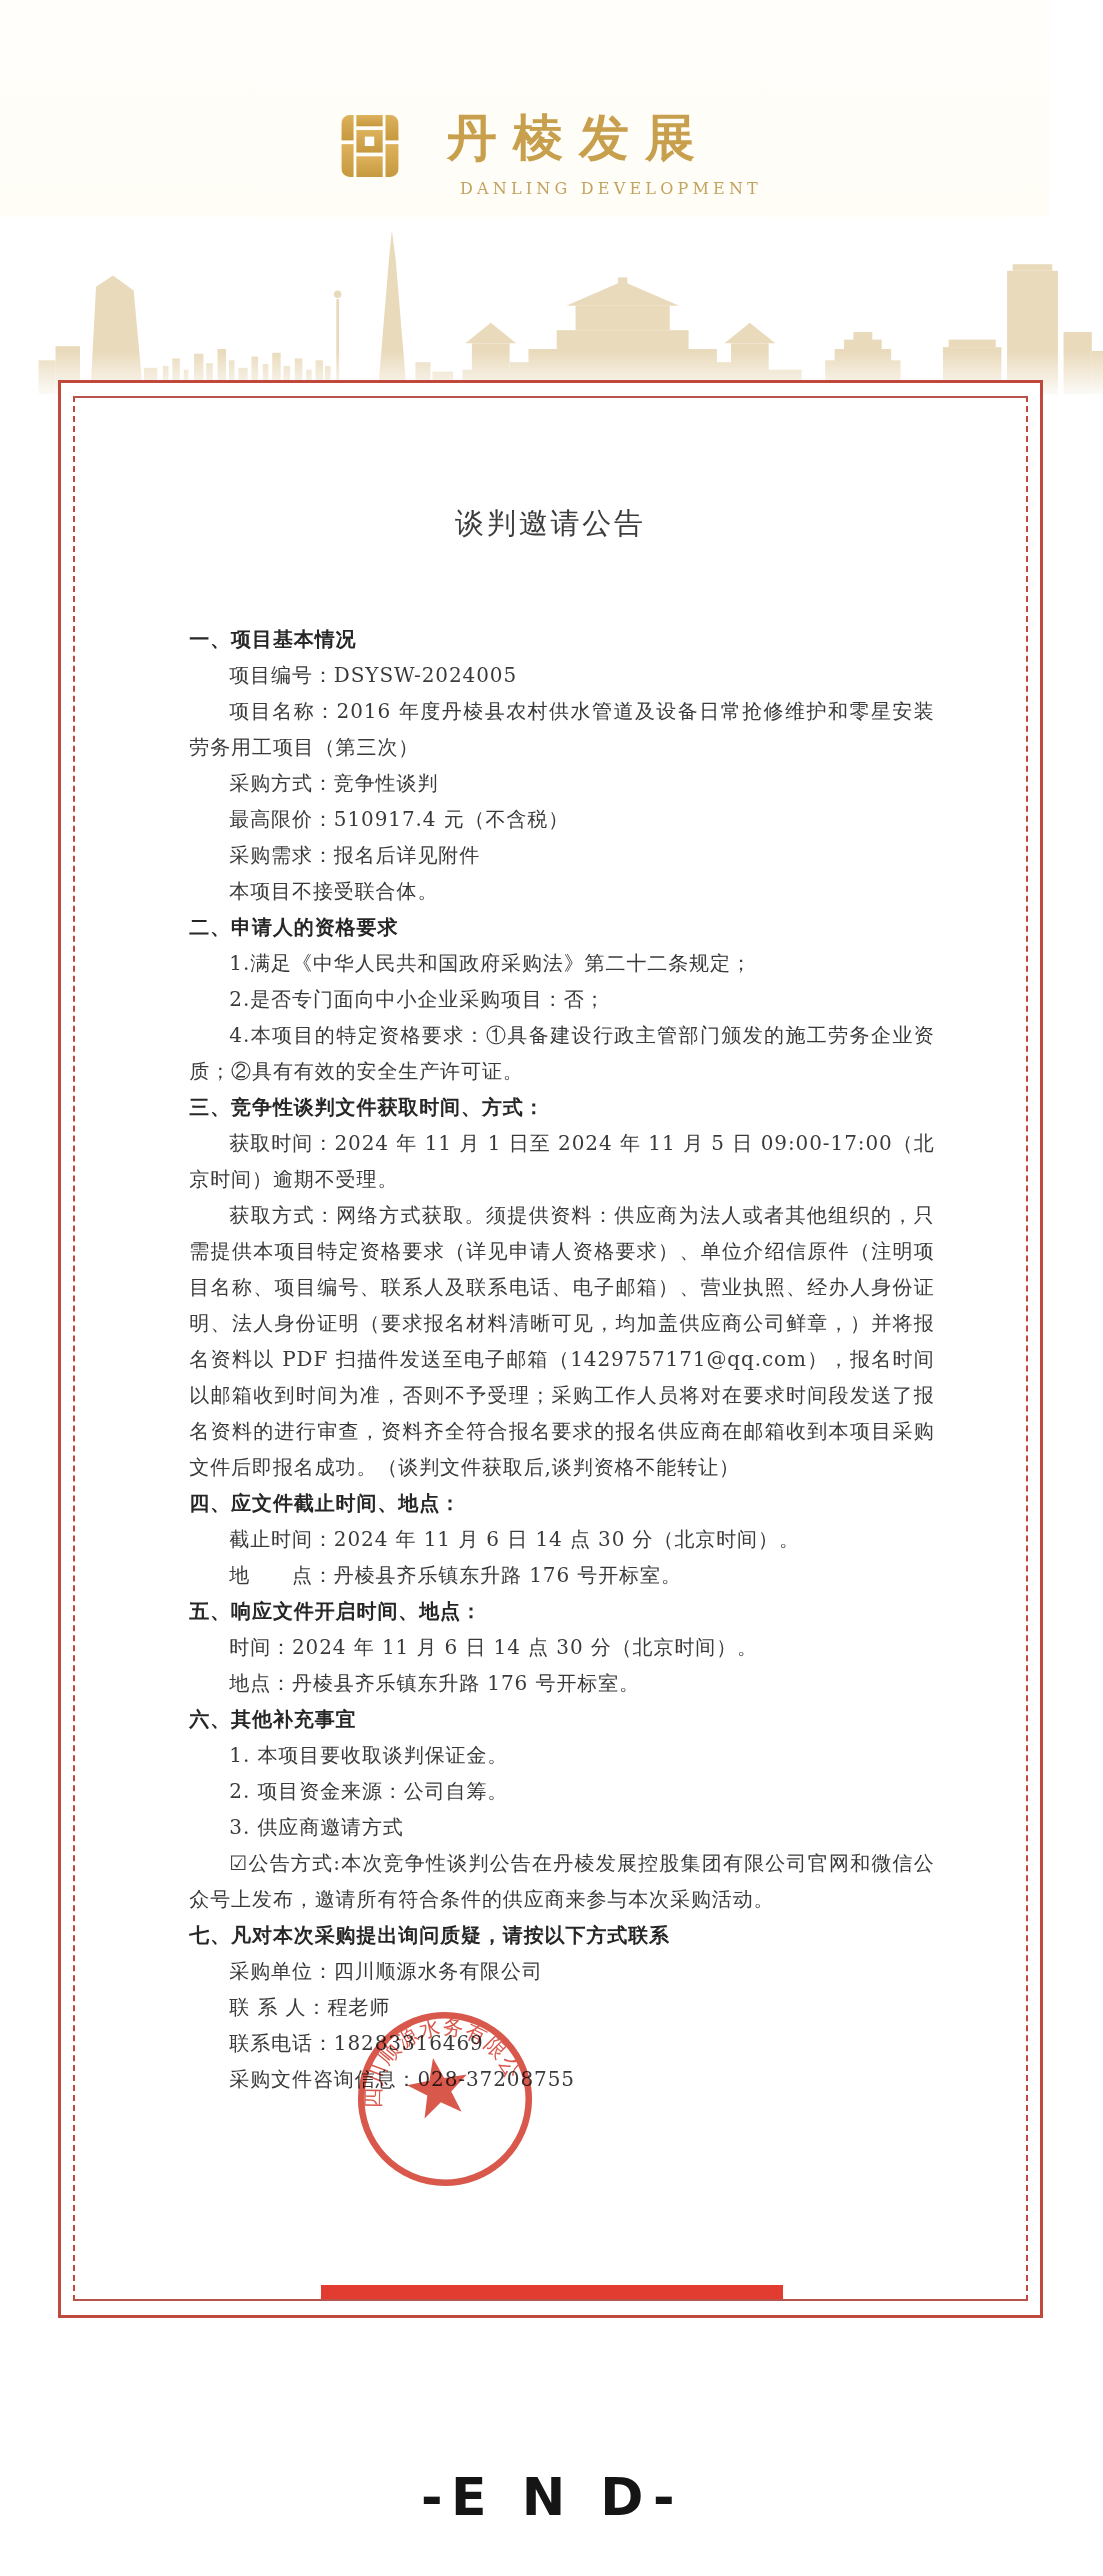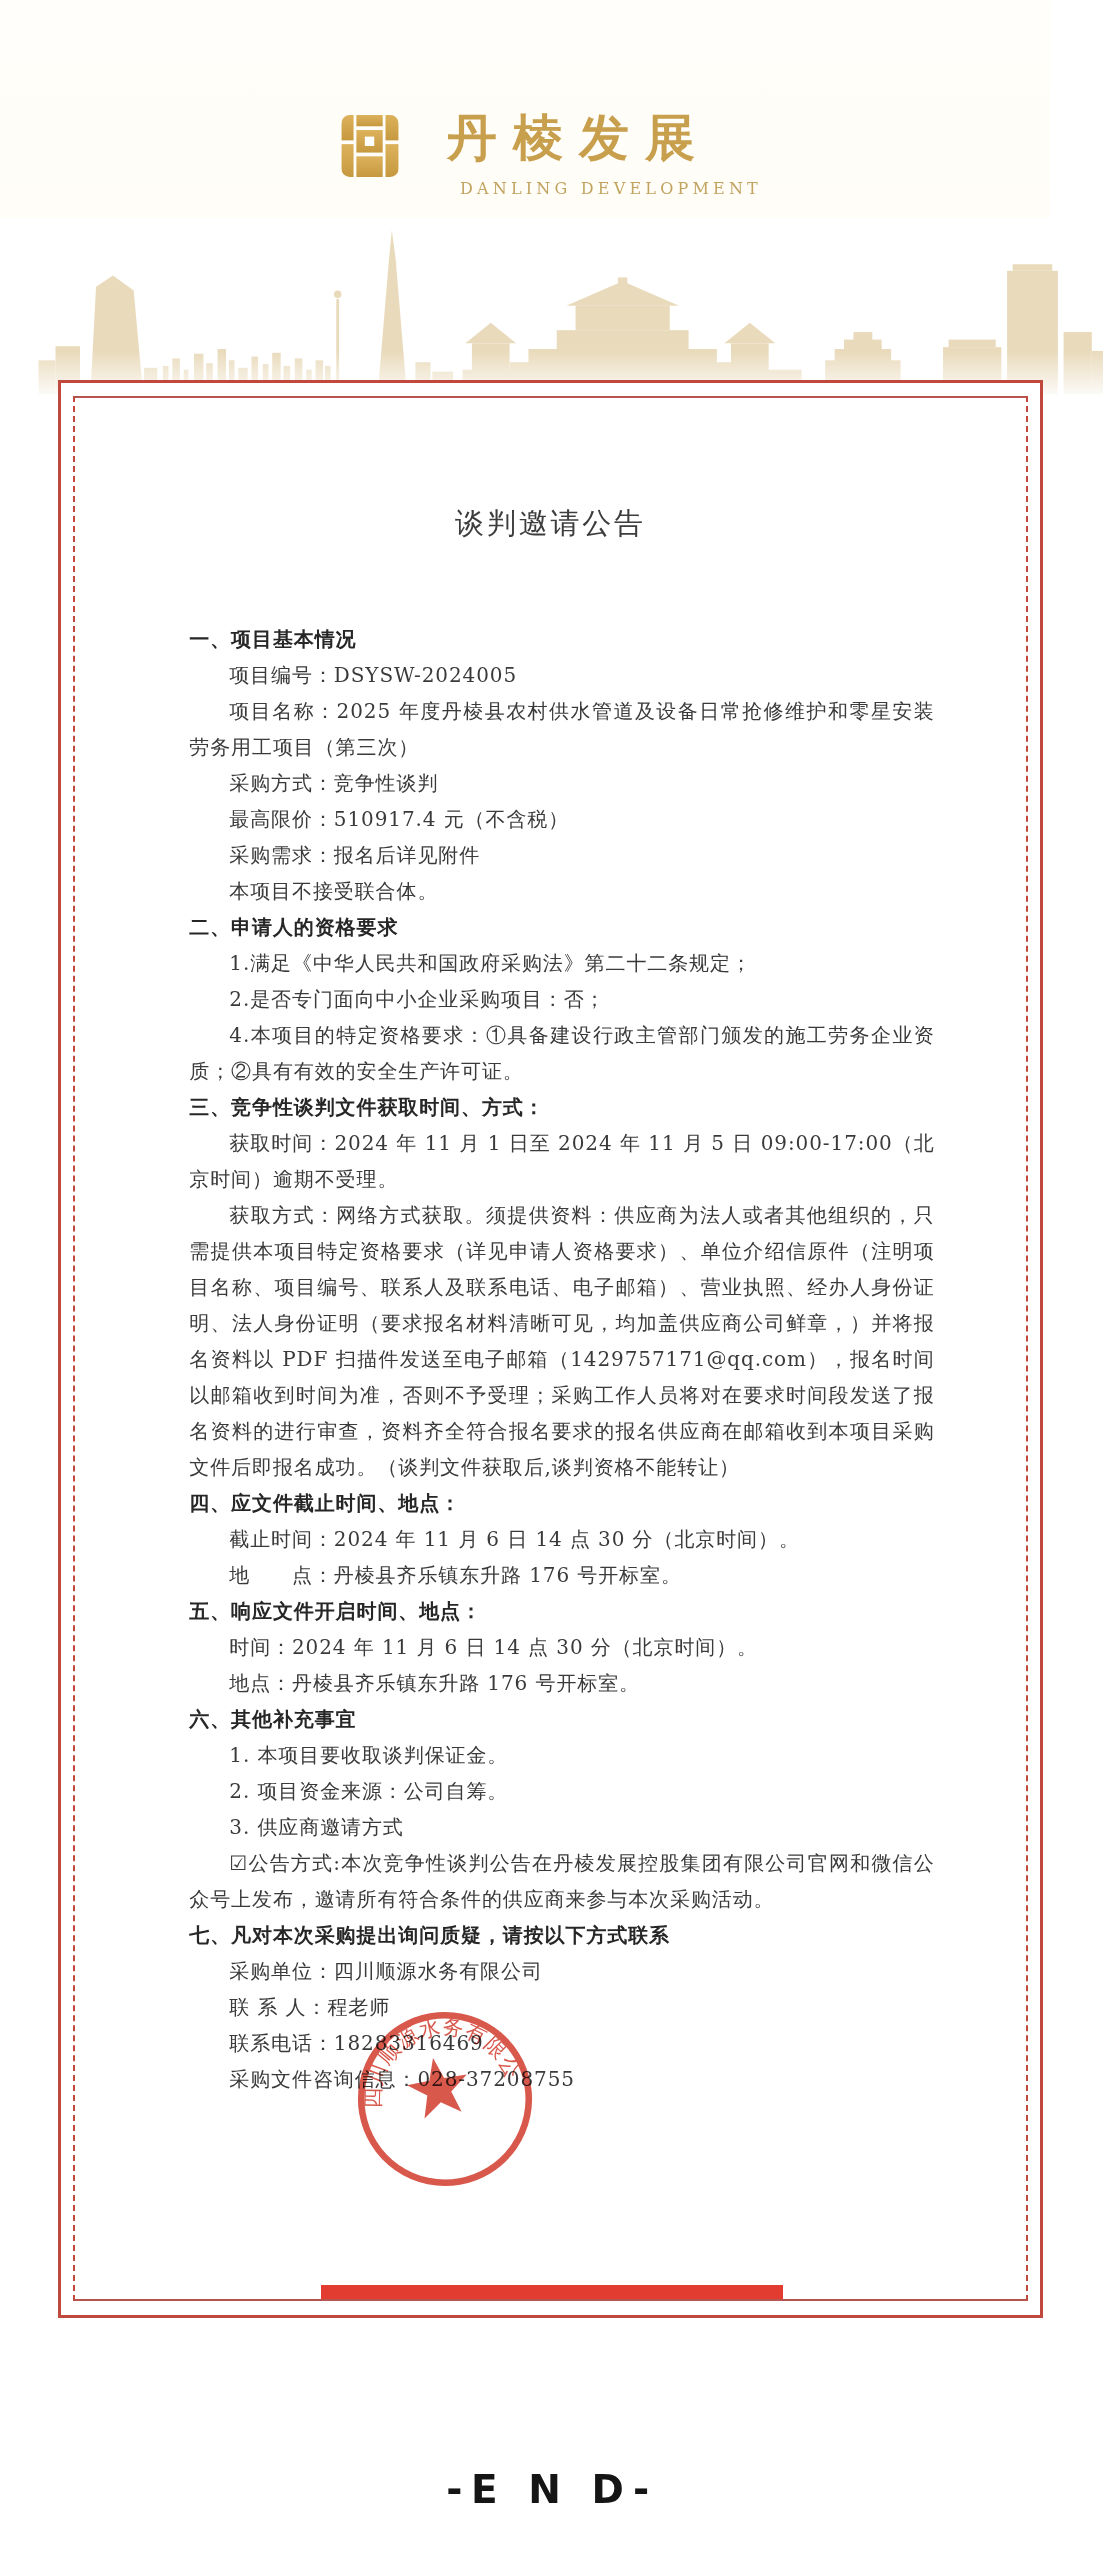--- a/index.html
+++ b/index.html
@@ -39,21 +39,21 @@
   .para{margin:0;text-indent:2em;}
 
   
   .seal{position:absolute;left:349px;top:2003px;width:192px;height:192px;
         mix-blend-mode:multiply;opacity:.92;pointer-events:none;}
 
   
   .red-bar{position:absolute;left:321px;top:2285px;width:462px;height:14px;background:#e23c30;}
 
   .end-mark{position:absolute;left:0;right:0;top:2467px;text-align:center;
-            font-family:"DejaVu Sans",sans-serif;font-weight:700;font-size:39px;
+            font-family:"DejaVu Sans",sans-serif;font-weight:700;font-size:52px;
             letter-spacing:8.5px;color:#151515;}
 </style>
 </head>
 <body>
 
 <div class="page">
 
   <div class="brand">
     <svg class="brand-icon" viewBox="0 0 61 66">
       <defs>
@@ -132,21 +132,21 @@
   </svg>
   <div class="skyline-fade"></div>
 
   <div class="doc-box">
     <div class="doc-inner">
       <div class="doc-title">谈判邀请公告</div>
 
       <div class="doc-body">
         <div class="sec-h">一、项目基本情况</div>
         <p class="para">项目编号：DSYSW-2024005</p>
-        <p class="para">项目名称：2025 年度丹棱县农村供水管道及设备日常抢修维护和零星安装劳务用工项目（第三次）</p>
+        <p class="para">项目名称：2016 年度丹棱县农村供水管道及设备日常抢修维护和零星安装劳务用工项目（第三次）</p>
         <p class="para">采购方式：竞争性谈判</p>
         <p class="para">最高限价：510917.4 元（不含税）</p>
         <p class="para">采购需求：报名后详见附件</p>
         <p class="para">本项目不接受联合体。</p>
 
         <div class="sec-h">二、申请人的资格要求</div>
         <p class="para">1.满足《中华人民共和国政府采购法》第二十二条规定；</p>
         <p class="para">2.是否专门面向中小企业采购项目：否；</p>
         <p class="para">4.本项目的特定资格要求：①具备建设行政主管部门颁发的施工劳务企业资质；②具有有效的安全生产许可证。</p>
 

